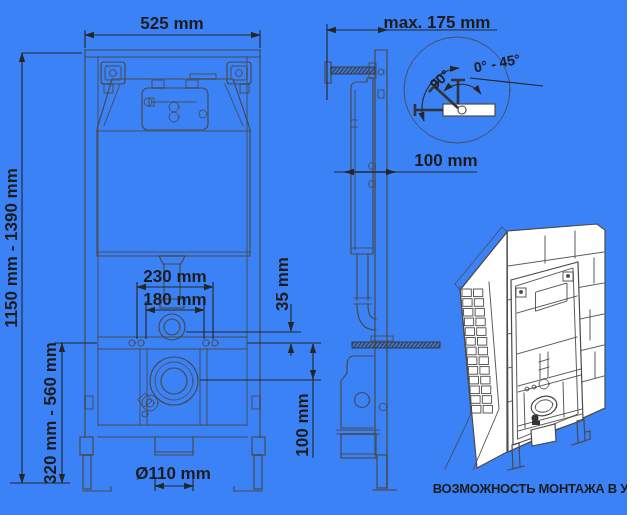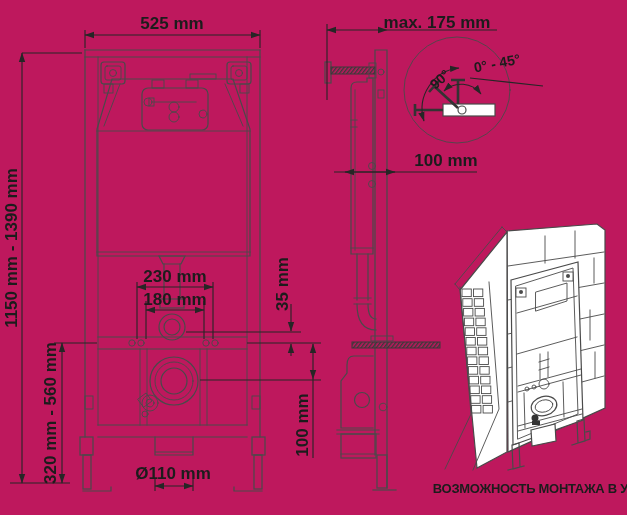--- a/index.html
+++ b/index.html
@@ -1,16 +1,16 @@
 <!DOCTYPE html>
 <html><head>
 <meta charset="utf-8">
 <style>
   html,body{margin:0;padding:0;background:#fff;}
-  .stage{position:relative;width:627px;height:515px;background:#be185d;overflow:hidden;
+  .stage{position:relative;width:627px;height:515px;background:#3b82f6;overflow:hidden;
          font-family:"Liberation Sans","DejaVu Sans",sans-serif;}
   svg{position:absolute;left:0;top:0;}
   .ln{stroke:#4a4a4a;stroke-width:1.2;fill:none;stroke-linecap:square;}
   .thin{stroke-width:0.9;}
   .wh{fill:#ffffff;}
   .dim{stroke:#262626;stroke-width:1.1;fill:none;}
   .bolt{stroke:#333333;stroke-width:2.6;fill:none;stroke-linecap:butt;}
   .rod{fill:url(#hatch);stroke:#3a3a3a;stroke-width:1;}
   text{fill:#1c1c1c;font-weight:bold;}
   .t17{font-size:17px;}

